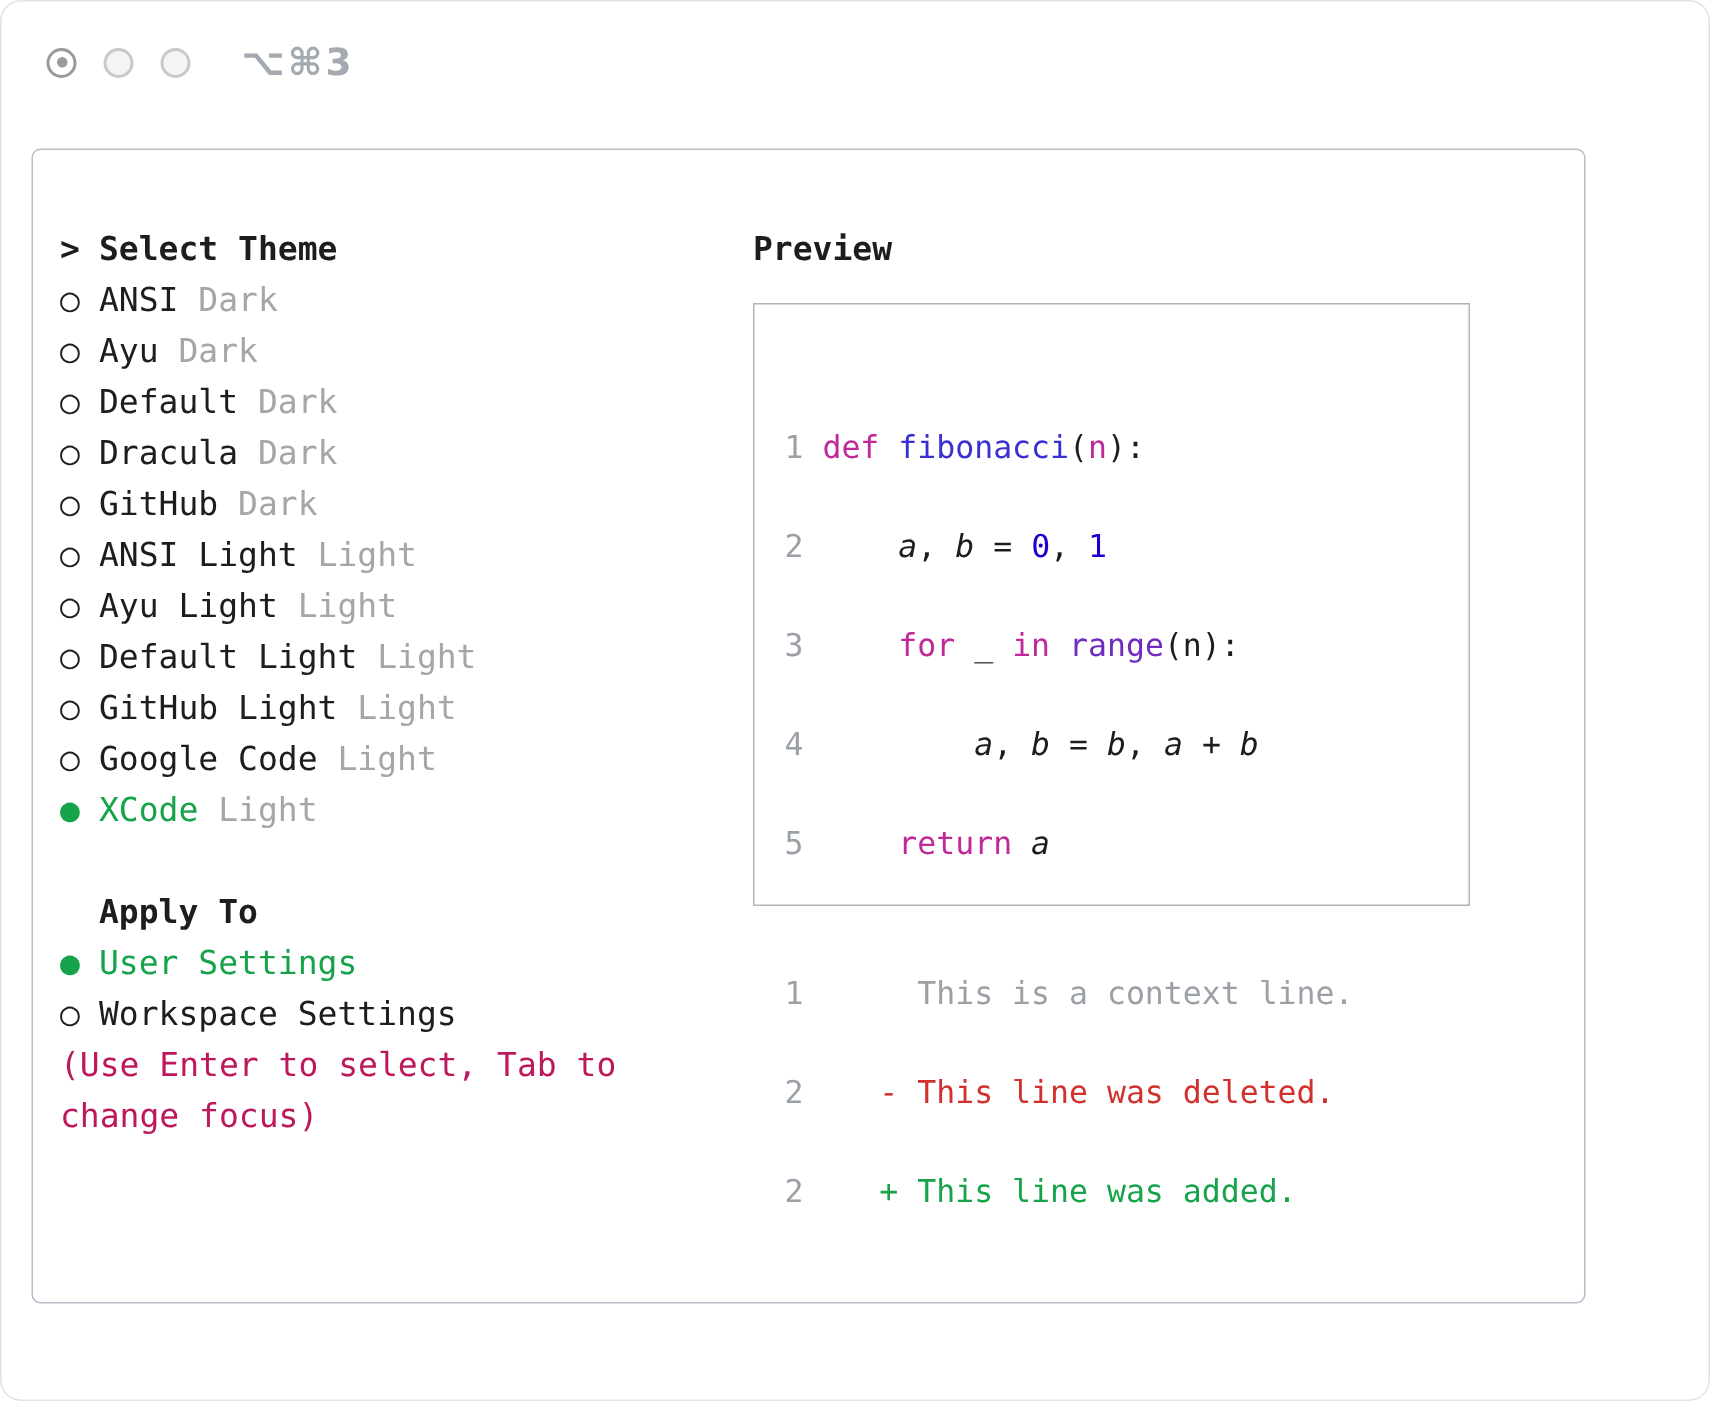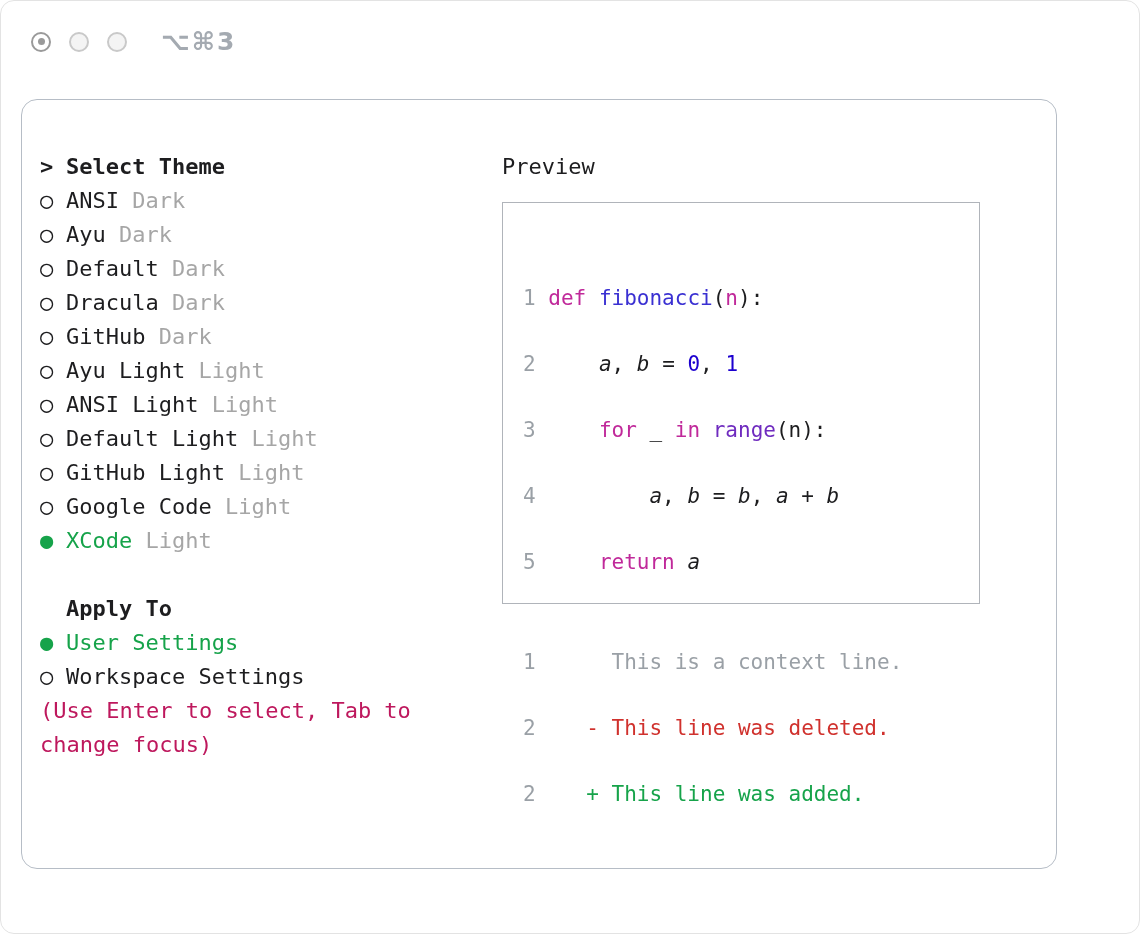--- a/index.html
+++ b/index.html
@@ -14,32 +14,32 @@
     margin-right:18px;display:inline-flex;align-items:center;justify-content:center;box-sizing:border-box;
   }
   .light.active{border-color:#9a9a9a;background:#ffffff;}
   .light .dot{width:7px;height:7px;border-radius:50%;background:#9a9a9a;}
   .shortcut{
     color:#a4aab1;font-size:25px;font-weight:bold;margin-left:16px;letter-spacing:2px;
     font-family:"DejaVu Sans","Liberation Sans",sans-serif;
   }
   .panel{
     position:absolute;left:20px;top:98px;width:1036px;height:770px;background:#ffffff;
-    border:1px solid #b6bdc6;border-radius:16px;box-sizing:border-box;
+    border:1px solid #b6bdc6;border-radius:6px;box-sizing:border-box;
   }
   .left{position:absolute;left:18px;top:50px;font-size:22px;line-height:34px;}
   .line{white-space:pre;}
   .mk{display:inline-block;width:26px;}
   .title-line{font-weight:bold;}
   .muted{color:#a6a6a6;}
   .green{color:#16a34a;}
   .apply-title{font-weight:bold;margin-top:34px;padding-left:26px;}
   .hint{color:#be185d;}
   .right{position:absolute;left:480px;top:50px;}
-  .preview-title{font-weight:normal;font-size:22px;line-height:34px;}
+  .preview-title{font-weight:bold;font-size:22px;line-height:34px;}
   .preview-box{
     margin-top:18px;width:478px;height:402px;border:1px solid #b0b4ba;background:#ffffff;
     box-sizing:border-box;padding:46px 0 0 20px;font-size:21px;line-height:34px;
   }
   .cline{white-space:pre;margin-top:32px;}
   .lnum{color:#9aa0a6;}
   .kw{color:#c0299a;}
   .fn{color:#3a30d2;}
   .num{color:#1c00cf;}
   .call{color:#6f2bbf;}
@@ -67,22 +67,22 @@
 
     <div class="left">
       <div class="line title-line"><span class="mk">&gt;</span><span>Select Theme</span></div>
 
       <div id="theme-list">
           <div class="line"><span class="mk">○</span><span>ANSI</span><span class="muted"> Dark</span></div>
           <div class="line"><span class="mk">○</span><span>Ayu</span><span class="muted"> Dark</span></div>
           <div class="line"><span class="mk">○</span><span>Default</span><span class="muted"> Dark</span></div>
           <div class="line"><span class="mk">○</span><span>Dracula</span><span class="muted"> Dark</span></div>
           <div class="line"><span class="mk">○</span><span>GitHub</span><span class="muted"> Dark</span></div>
+          <div class="line"><span class="mk">○</span><span>ANSI Light</span><span class="muted"> Light</span></div>
           <div class="line"><span class="mk">○</span><span>Ayu Light</span><span class="muted"> Light</span></div>
-          <div class="line"><span class="mk">○</span><span>ANSI Light</span><span class="muted"> Light</span></div>
           <div class="line"><span class="mk">○</span><span>Default Light</span><span class="muted"> Light</span></div>
           <div class="line"><span class="mk">○</span><span>GitHub Light</span><span class="muted"> Light</span></div>
           <div class="line"><span class="mk">○</span><span>Google Code</span><span class="muted"> Light</span></div>
           <div class="line"><span class="mk green">●</span><span class="green">XCode</span><span class="muted"> Light</span></div>
         </div>
 
       <div class="line apply-title">Apply To</div>
       <div id="apply-list">
           <div class="line"><span class="mk green">●</span><span class="green">User Settings</span></div>
           <div class="line"><span class="mk">○</span><span>Workspace Settings</span></div>

